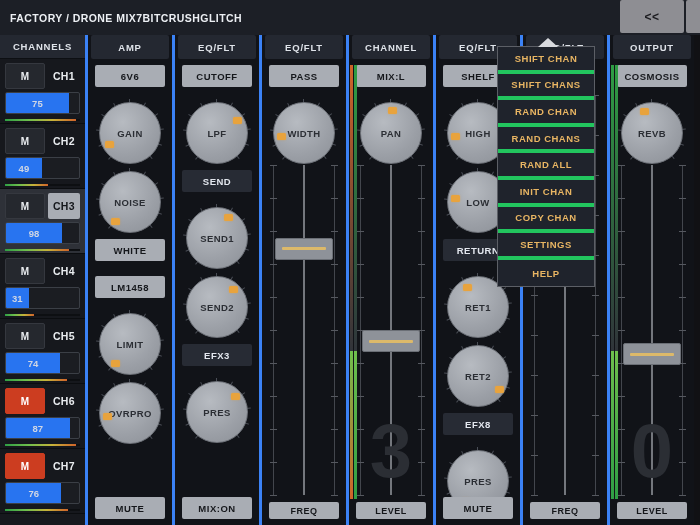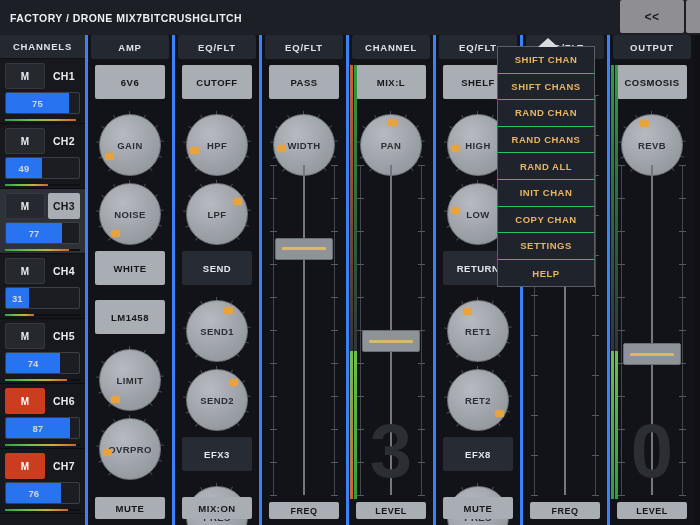--- a/index.html
+++ b/index.html
@@ -68,21 +68,21 @@
   .chmeter i{ display:block; height:2px; }
 
   
   .col{ width:87px; height:490px; background:#111318; border-left:3px solid #3b82f6; position:relative; }
   .colhdr{
     height:24px; background:#242831; display:flex; align-items:center; justify-content:center;
     font-size:9.5px; font-weight:bold; letter-spacing:.8px; color:#dfe3e9;
     margin:0 3px; border-radius:2px;
   }
   .pbtn{
-    height:34px; margin:6px 7px 15px 7px; background:#a9adb4; color:#15171b;
+    height:22px; margin:6px 7px 15px 7px; background:#a9adb4; color:#15171b;
     border-radius:2px; display:flex; align-items:center; justify-content:center;
     font-size:9.5px; font-weight:bold; letter-spacing:.5px; cursor:pointer;
   }
   .pbtn.dark{ background:#272b34; color:#e3e7ee; }
   .knobwrap{ margin:7px auto 0 auto; width:62px; height:62px; position:relative; }
   .knob{
     width:62px; height:62px; border-radius:50%;
     background:radial-gradient(circle at 38% 32%, #b7bbc1 0%, #9b9fa6 60%, #8b8f96 100%);
     border:1px solid #6e7279;
     display:flex; align-items:center; justify-content:center;
@@ -131,21 +131,21 @@
     background:#1f232c; border:1px solid #5c5f66; z-index:50;
   }
   .menu .caret{
     position:absolute; left:40px; top:-9px; width:0; height:0;
     border-left:10px solid transparent; border-right:10px solid transparent;
     border-bottom:9px solid #d8dade;
   }
   .mitem{
     height:26.6px; display:flex; align-items:center; justify-content:center;
     font-size:9.5px; font-weight:bold; letter-spacing:.5px; color:#e8b563;
-    border-bottom:1px solid #22c55e; cursor:pointer;
+    border-bottom:4px solid #22c55e; cursor:pointer;
   }
   .mitem:last-child{ border-bottom:none; }
 </style>
 </head>
 <body>
 
 <div id="app">
 
   <div class="topbar">
     <div class="preset-name">FACTORY / DRONE MIX7BITCRUSHGLITCH</div>
@@ -187,21 +187,21 @@
               <i style="width:57%;background:linear-gradient(to right,#2f9e44,#6fbf4d,#c7b23a,#d0642a)"></i>
             </div>
           </div>
           <div class="chanrow sel">
             <div class="chantop">
               <div class="mbtn">M</div>
               <div class="chname">CH3</div>
             </div>
             <div class="slider">
               <div class="fill" style="width:77%"></div>
-              <div class="val" style="padding-right:23%">77</div>
+              <div class="val" style="padding-right:23%">98</div>
             </div>
             <div class="chmeter">
               <i style="width:85%;background:linear-gradient(to right,#2f9e44,#6fbf4d,#c7b23a,#d0642a)"></i>
             </div>
           </div>
           <div class="chanrow">
             <div class="chantop">
               <div class="mbtn">M</div>
               <div class="chname">CH4</div>
             </div>
@@ -335,39 +335,20 @@
             <div class="knob">
               <span>OVRPRO</span>
               <span class="ind" style="left:2.6px;top:29.6px;"></span>
             </div>
           </div>
           <div class="botbtn big">MUTE</div>
         </div>
         <div class="col">
           <div class="colhdr">EQ/FLT</div>
           <div class="pbtn">CUTOFF</div>
-          <div class="knobwrap">
-            <div class="ticks">
-              <i style="transform:rotate(-140deg)"></i>
-              <i style="transform:rotate(-112deg)"></i>
-              <i style="transform:rotate(-84deg)"></i>
-              <i style="transform:rotate(-56deg)"></i>
-              <i style="transform:rotate(-28deg)"></i>
-              <i style="transform:rotate(0deg)"></i>
-              <i style="transform:rotate(28deg)"></i>
-              <i style="transform:rotate(56deg)"></i>
-              <i style="transform:rotate(84deg)"></i>
-              <i style="transform:rotate(112deg)"></i>
-              <i style="transform:rotate(140deg)"></i>
-            </div>
-            <div class="knob">
-              <span>HPF</span>
-              <span class="ind" style="left:2.9px;top:31.7px;"></span>
-            </div>
-          </div>
           <div class="knobwrap">
             <div class="ticks">
               <i style="transform:rotate(-140deg)"></i>
               <i style="transform:rotate(-112deg)"></i>
               <i style="transform:rotate(-84deg)"></i>
               <i style="transform:rotate(-56deg)"></i>
               <i style="transform:rotate(-28deg)"></i>
               <i style="transform:rotate(0deg)"></i>
               <i style="transform:rotate(28deg)"></i>
               <i style="transform:rotate(56deg)"></i>

